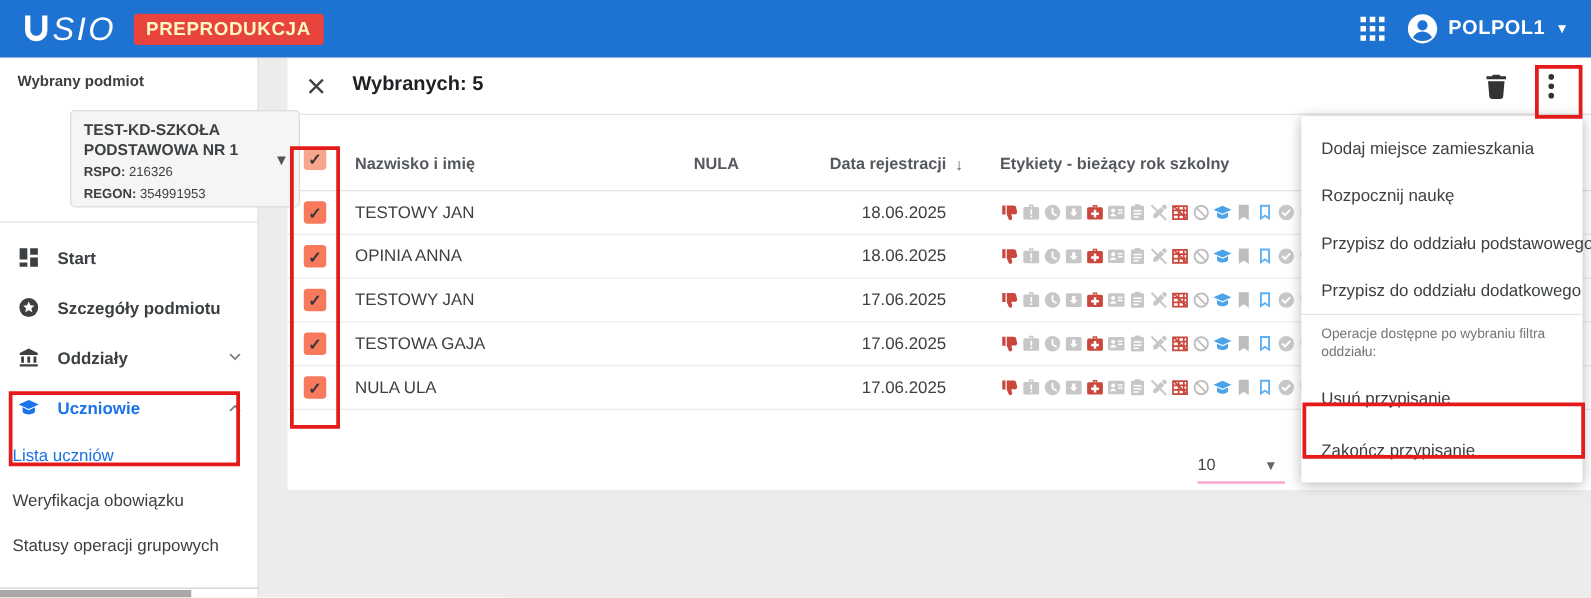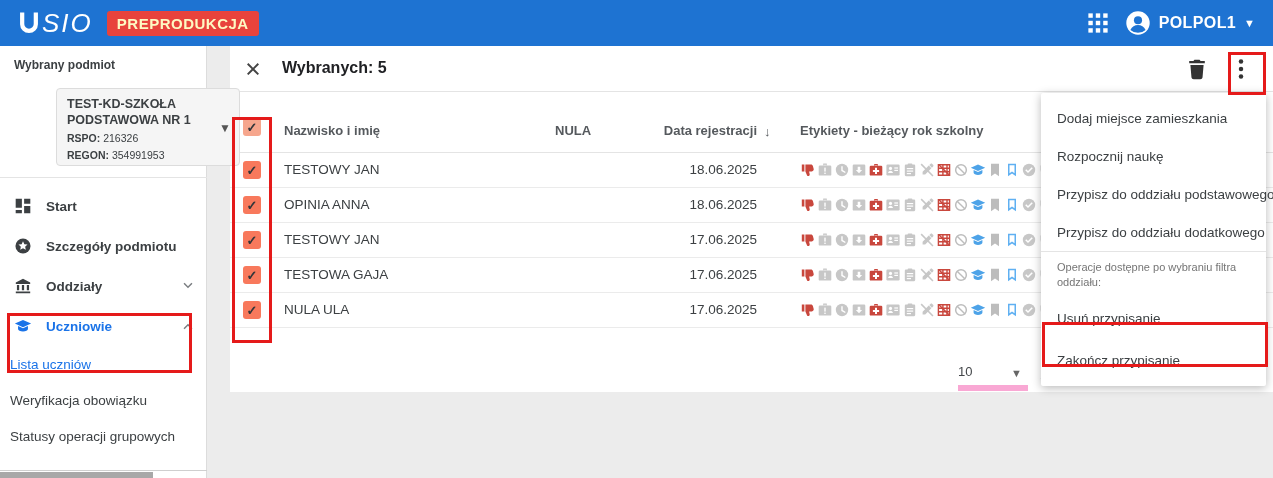--- a/index.html
+++ b/index.html
@@ -65,21 +65,21 @@
   .trow{position:relative;height:35px;border-bottom:1px solid #ebebeb;font-size:13.5px;color:#3c4043;}
   .td{position:absolute;top:9px;}
   .cb{position:absolute;left:13px;width:18px;height:18px;border-radius:3px;background:var(--cb);
     color:#33363a;display:flex;align-items:center;justify-content:center;font-size:13px;font-weight:700;cursor:pointer;}
   .thead .cb{top:26px;background:#f6a68d;}
   .trow .cb{top:8px;}
   .iconstrip{position:absolute;left:570px;top:9px;display:flex;gap:1px;}
   .iconstrip svg{width:16px;height:16px;}
 
   .pagination{position:absolute;left:0;top:282px;width:100%;height:64px;font-size:12.5px;color:#44474a;}
-  .psize{position:absolute;left:728px;top:36px;width:70px;border-bottom:6px solid #f9a8d4;
+  .psize{position:absolute;left:728px;top:36px;width:70px;border-bottom:2px solid #f9a8d4;
     padding-bottom:6px;display:flex;align-items:flex-end;cursor:pointer;}
   .psize .val{font-size:13px;}
   .psize .caret{color:#666;margin-left:auto;margin-right:6px;font-size:11px;}
   .prange{position:absolute;left:810px;top:40px;white-space:nowrap;}
   .pnav{position:absolute;left:846px;top:32px;display:flex;gap:18px;}
   .pnav .nv{width:24px;height:24px;color:#8a8a8a;cursor:pointer;}
 
   
   .ctx-menu{position:absolute;left:1041px;top:93px;width:225px;background:#fff;z-index:50;
     box-shadow:0 2px 10px rgba(0,0,0,.28);padding:6px 0;border-radius:2px;}

